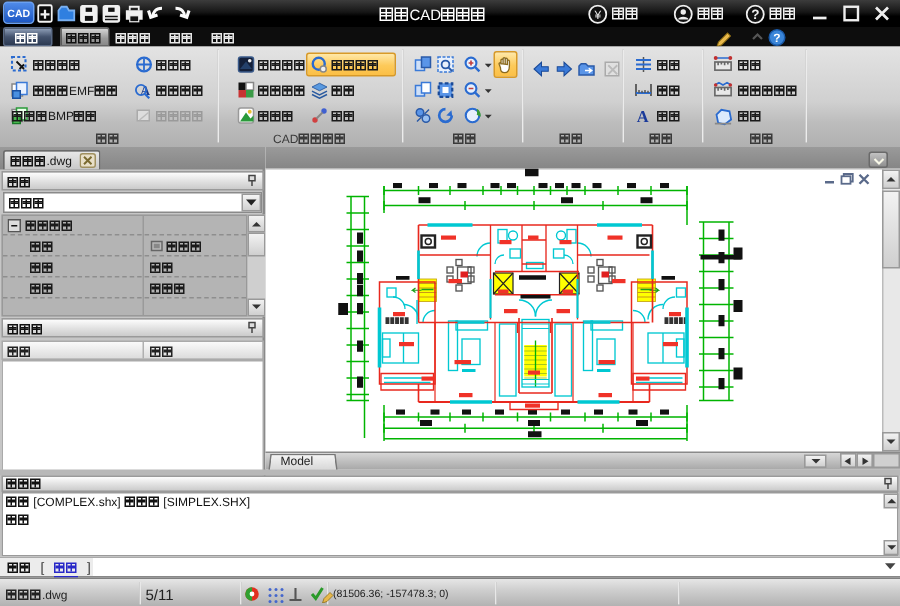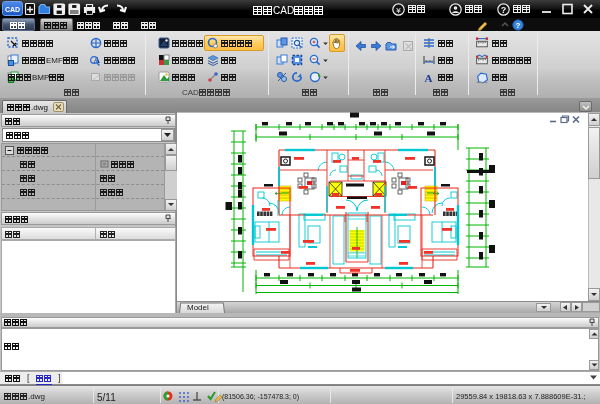--- a/index.html
+++ b/index.html
@@ -648,20 +648,21 @@
         <rect x="482" y="170" width="12" height="3"></rect>
       </g>
 </svg>
 <div class="abs" style="left:0;top:313px;width:600px;height:4px;background:#b8b8b8"></div>
 <div class="abs" style="left:1px;top:317px;width:598px;height:11px;background:linear-gradient(180deg,#fdfdfd,#dedede 60%,#cbcbcb);border:1px solid #9a9a9a"></div>
 <div class="lb" style="left:4px;top:318px;color:#111"><i class="g s7"></i><i class="g s7"></i><i class="g s7"></i></div>
 <svg class="abs" style="left:588px;top:318px" width="9" height="9" viewBox="0 0 9 9">
       <path d="M2 1h4v3.5H2zM2 4.5h4.5M4 4.5V8" stroke="#444" fill="#ddd"></path>
     </svg>
 <div class="abs" style="left:1px;top:328px;width:598px;height:43px;background:#fff;border:1px solid #9a9a9a"></div>
+<div class="lb" style="left:4px;top:330px;font-size:8px;color:#111"><i class="g s7"></i><i class="g s7"></i> [COMPLEX.shx] <i class="g s7"></i><i class="g s7"></i><i class="g s7"></i> [SIMPLEX.SHX]</div>
 <div class="lb" style="left:4px;top:341px;font-size:9px;color:#111"><i class="g s7"></i><i class="g s7"></i></div>
 <div class="abs" style="left:589px;top:329px;width:10px;height:10px;background:linear-gradient(180deg,#f2f2f2,#cfcfcf);border:1px solid #999"></div>
 <svg class="abs" style="left:591px;top:332px" width="7" height="4" viewBox="0 0 7 4">
       <path d="M0.5 3.5h6L3.5 0.5z" fill="#333"></path>
     </svg>
 <div class="abs" style="left:589px;top:360px;width:10px;height:10px;background:linear-gradient(180deg,#f2f2f2,#cfcfcf);border:1px solid #999"></div>
 <svg class="abs" style="left:591px;top:363px" width="7" height="4" viewBox="0 0 7 4">
       <path d="M0.5 0.5h6L3.5 3.5z" fill="#333"></path>
     </svg>
 <div class="abs" style="left:0;top:371px;width:600px;height:14px;background:#fff;border-top:1px solid #aaa;border-bottom:1px solid #888"></div>
@@ -694,14 +695,13 @@
           <circle cx="25" cy="7" r="1"></circle>
           <circle cx="17" cy="11" r="1"></circle>
           <circle cx="21" cy="11" r="1"></circle>
           <circle cx="25" cy="11" r="1"></circle>
         </g>
 <path d="M34 2v8M30 10h8" stroke="#555" stroke-width="1.4"></path>
 <path d="M45 6l2.5 3L52 2" stroke="#2a9a2a" stroke-width="2" fill="none"></path>
         <path d="M53 9l4-4 2 2-4 4-3 1z" fill="#e8b84b" stroke="#8a6a10" stroke-width=".5"></path>
 </svg>
 <div class="lb" style="left:222px;top:6.5px;font-size:7px;color:#222">(81506.36; -157478.3; 0)</div>
-<div class="lb" style="left:456px;top:6px;font-size:7.5px;color:#222">29559.84 x 19818.63 x 7.888609E-31.;</div>
 </div>
 </div>
 </body></html>

